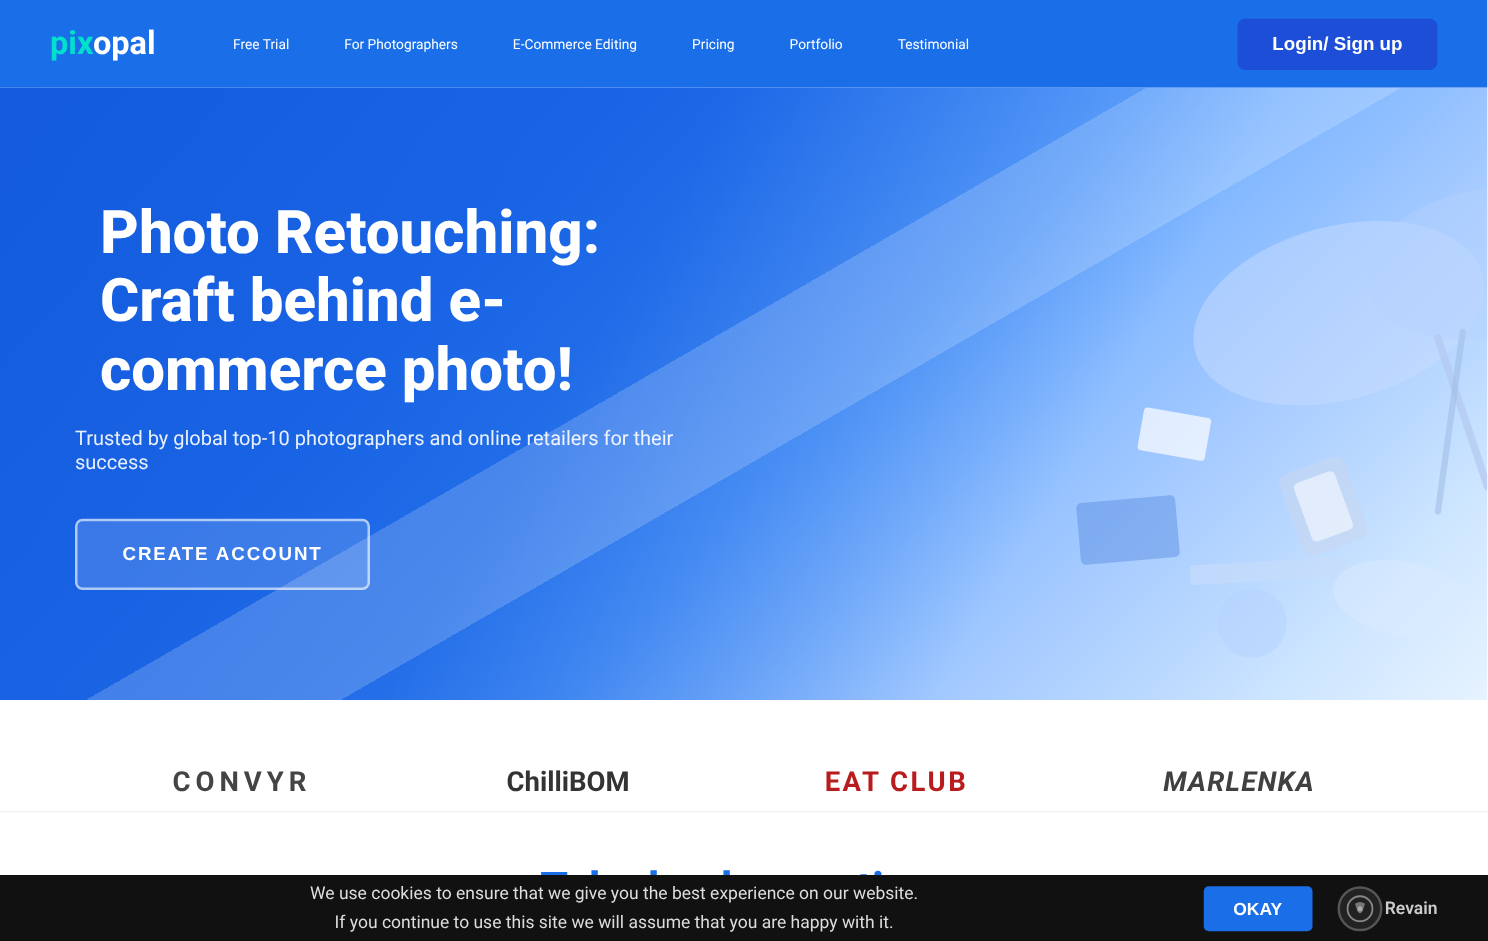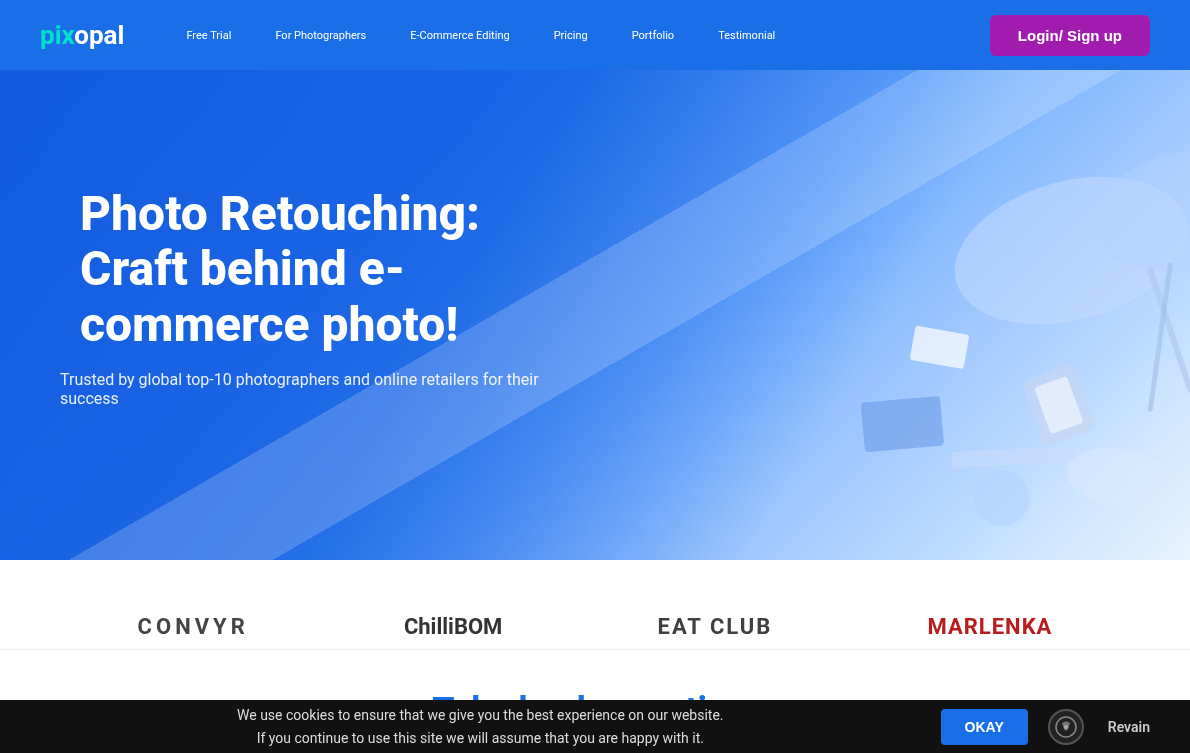--- a/index.html
+++ b/index.html
@@ -38,21 +38,21 @@
       text-decoration: none;
       font-size: 11px;
       font-weight: 400;
       padding: 0 22px;
       height: 82px;
       display: flex;
       align-items: center;
       cursor: pointer;
     }
     .nav-cta {
-      background: #a21caf;
+      background: #1d4ed8;
       color: white;
       border: none;
       border-radius: 6px;
       padding: 12px 28px;
       font-size: 15px;
       font-weight: 600;
       cursor: pointer;
       margin-left: auto;
     }
 
@@ -130,22 +130,22 @@
       border-bottom: 1px solid #eee;
     }
     .brand-logo {
       font-size: 22px;
       font-weight: 700;
       color: #444;
       letter-spacing: 3px;
       margin-top: 44px;
     }
     .brand-logo.chilli { letter-spacing: 0; color: #333; }
-    .brand-logo.eatclub { letter-spacing: 2px; color: #404040; }
-    .brand-logo.marlenka { letter-spacing: 1px; color: #b91c1c; }
+    .brand-logo.eatclub { letter-spacing: 2px; color: #b91c1c; }
+    .brand-logo.marlenka { letter-spacing: 1px; color: #404040; font-style: italic; }
 
     
     .section-below {
       background: white;
       padding: 40px 0 20px 0;
       text-align: center;
     }
     .section-title {
       font-size: 36px;
       font-weight: 700;
@@ -180,21 +180,21 @@
       padding: 10px 24px;
       font-size: 14px;
       font-weight: 700;
       border-radius: 4px;
       cursor: pointer;
       margin-left: 20px;
     }
     .revain-badge {
       display: flex;
       align-items: center;
-      gap: 24px;
+      gap: 2px;
       margin-left: 20px;
     }
     .revain-icon {
       width: 36px;
       height: 36px;
       border-radius: 50%;
       background: #222;
       border: 2px solid #555;
       display: flex;
       align-items: center;
@@ -252,20 +252,21 @@
 
       <circle cx="530" cy="430" r="28" fill="rgba(180,210,255,0.5)"></circle>
 
       <ellipse cx="650" cy="410" rx="55" ry="30" fill="rgba(220,235,255,0.45)" transform="rotate(10,650,410)"></ellipse>
     </svg>
   </div>
 
   <div class="hero-content">
     <h1 class="hero-title">Photo Retouching: Craft behind e-commerce photo!</h1>
     <p class="hero-subtitle">Trusted by global top-10 photographers and online retailers for their success</p>
+    <button class="hero-cta">CREATE ACCOUNT</button>
   </div>
 </section>
 
 <div class="logos-strip">
   <div class="brand-logo" style="letter-spacing:4px;">CONVYR</div>
   <div class="brand-logo chilli">ChilliBOM</div>
   <div class="brand-logo eatclub">EAT CLUB</div>
   <div class="brand-logo marlenka">MARLENKA</div>
 </div>
 

